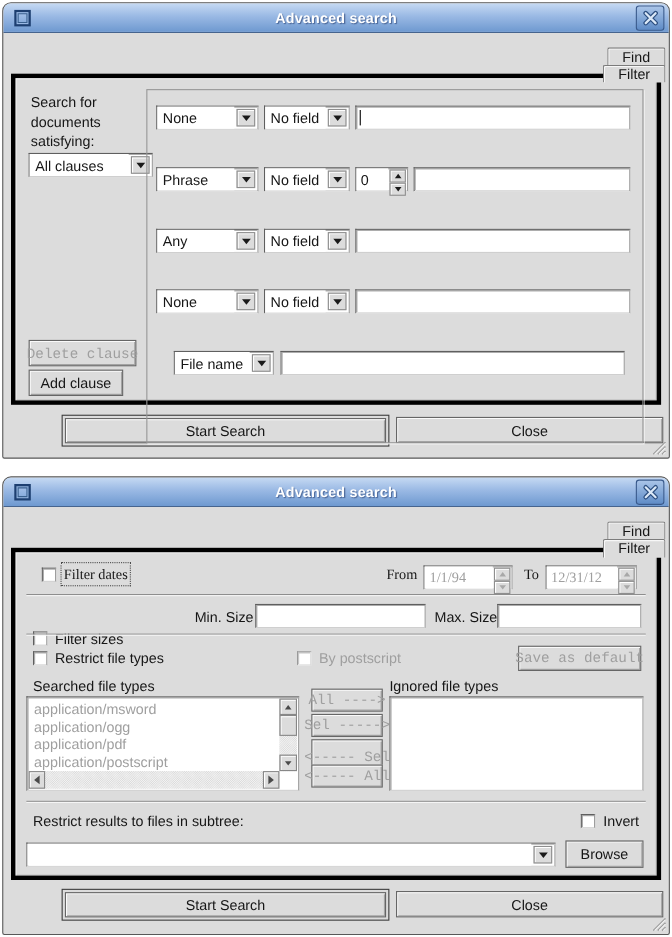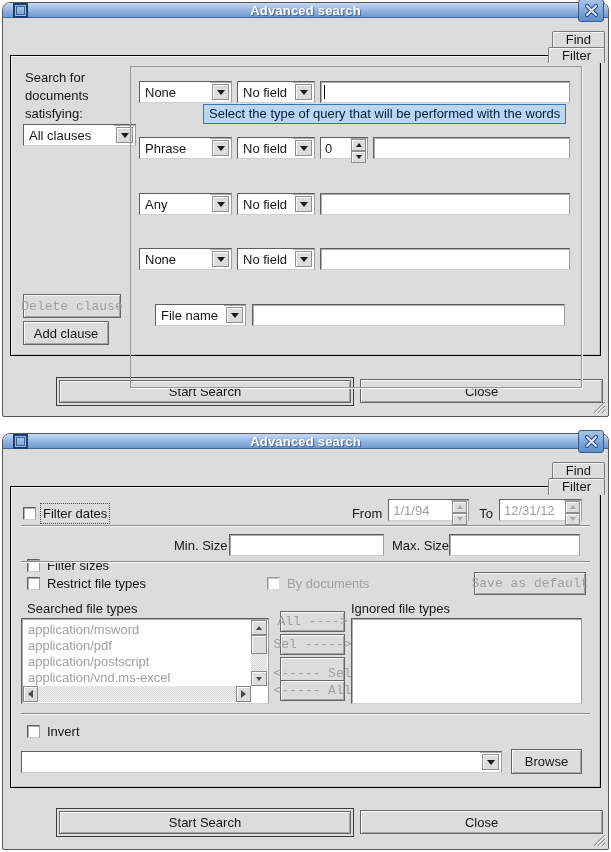--- a/index.html
+++ b/index.html
@@ -2,30 +2,30 @@
 <html><head>
 <meta charset="utf-8">
 <style>
   * { margin:0; padding:0; box-sizing:border-box; }
   html,body { width:611px; height:852px; }
   body { background:#ffffff; font-family:"Liberation Sans", sans-serif; font-size:13px; color:#161616; position:relative; overflow:hidden; }
 
   .win { position:absolute; left:2px; width:607px; background:#dcdcdc; border:1px solid #585858; border-radius:8px 8px 2px 2px; }
 
   
-  .titlebar { height:15px; border-radius:7px 7px 0 0; background:linear-gradient(#c6daf3 0%, #9ab9e4 45%, #6e99d0 100%); border-bottom:1px solid #46648e; display:flex; align-items:center; padding:0 4px; position:relative; }
+  .titlebar { height:27px; border-radius:7px 7px 0 0; background:linear-gradient(#c6daf3 0%, #9ab9e4 45%, #6e99d0 100%); border-bottom:1px solid #46648e; display:flex; align-items:center; padding:0 4px; position:relative; }
   .tb-title { position:absolute; left:40px; right:40px; text-align:center; color:#ffffff; font-weight:bold; font-size:13px; letter-spacing:.2px; text-shadow:1px 1px 1px rgba(20,40,90,.55); }
   .tb-icon { width:15px; height:15px; margin-left:6px; border:2px solid #1d3f70; box-shadow:inset 0 0 0 1px #9ab9e4, inset 0 0 0 2px #3a618f; }
   .tb-close { margin-left:auto; width:26px; height:23px; border:1px solid #38598b; border-radius:3px; background:linear-gradient(#a9c4e8,#5f8cc7); display:flex; align-items:center; justify-content:center; }
 
   
   .tabs { display:flex; align-items:flex-end; padding-left:10px; margin-top:13px; position:relative; z-index:2; height:24px;flex-direction:column; }
   .tab { display:flex; align-items:center; padding:0 13px; height:21px; background:#dcdcdc; border:1px solid #7b7b7b; border-bottom:none; border-radius:2px 2px 0 0; box-shadow:inset 1px 1px 0 #f7f7f7; margin-right:3px; }
   .tab.active { height:24px; margin-bottom:-1px; padding-bottom:1px; }
-  .panel { position:relative; z-index:1; margin:0 7px; background:#dcdcdc; border:1px solid #000000; box-shadow:inset 1px 1px 0 #f3f3f3, inset -1px -1px 0 #c2c2c2; }
+  .panel { position:relative; z-index:1; margin:0 7px; background:#dcdcdc; border:4px solid #000000; box-shadow:inset 1px 1px 0 #f3f3f3, inset -1px -1px 0 #c2c2c2; }
   .btn { background:#dcdcdc; border:1px solid #666666; box-shadow:inset 1px 1px 0 #fafafa, inset -1px -1px 0 #a3a3a3; display:flex; align-items:center; justify-content:center; color:#161616; white-space:nowrap; }
   .btn.disabled { color:#9f9f9f;font-family:Liberation Mono, monospace; }
   .default-frame { border:1px solid #3d3d3d; background:#dcdcdc; padding:2px; }
 
   .combo { display:flex; align-items:stretch; height:22px; background:#fff; border:1px solid #5f5f5f; border-bottom-color:#cfcfcf; border-right-color:#9d9d9d; box-shadow:inset 1px 1px 0 #adadad; }
   .combo-val { flex:1; display:flex; align-items:center; padding-left:5px; overflow:hidden; white-space:nowrap; background:#fff; }
   .combo-arrow { width:17px; margin:2px; background:#dcdcdc; border:1px solid #8e8e8e; box-shadow:inset 1px 1px 0 #fff; display:flex; align-items:center; justify-content:center; color:#1a1a1a; }
 
   .tri-dn { width:0; height:0; border:4px solid transparent; border-top:5px solid currentColor; margin-top:4px; }
   .tri-up-s { width:0; height:0; border:3px solid transparent; border-bottom:4px solid currentColor; margin-bottom:3px; }
@@ -121,21 +121,20 @@
           <div class="combo-val">No field</div>
           <div class="combo-arrow">
               <span class="tri-dn"></span>
             </div>
         </div>
         <div class="field">
             <span class="caret"></span>
           </div>
       </div>
 
-      <div class="tooltip" style="left:72px; top:37px;">Select the type of query that will be performed with the words</div>
 
       <div class="abs" style="left:8px; top:70px; right:11px; display:flex; gap:5px;">
         <div class="combo" style="width:93px;">
           <div class="combo-val">Phrase</div>
           <div class="combo-arrow">
               <span class="tri-dn"></span>
             </div>
         </div>
         <div class="combo" style="width:78px;">
           <div class="combo-val">No field</div>
@@ -234,21 +233,21 @@
     <div class="tab">
         <span>Find</span>
       </div>
     <div class="tab active">
         <span>Filter</span>
       </div>
   </div>
 
   <div class="panel" style="height:302px;">
 
-    <div class="abs" style="left:12px; top:12px; right:18px; height:22px; display:flex; align-items:flex-end;">
+    <div class="abs" style="left:24px; top:12px; right:18px; height:22px; display:flex; align-items:flex-start;font-family:Liberation Serif, serif;">
       <div class="cbrow">
         <span class="cb"></span>
         <span class="cb-label focus-dotted">Filter dates</span>
       </div>
       <div style="flex:1;"></div>
       <span class="lbl" style="margin-right:6px;">From</span>
       <div class="spin disabled" style="width:81px;">
         <div class="spin-val">1/1/94</div>
         <div class="spin-btns">
           <div class="spin-b">
@@ -288,31 +287,32 @@
 
     <div class="sep" style="top:74px;"></div>
 
     <div class="abs" style="left:16px; top:84px; right:14px; height:25px;">
       <div class="cbrow abs" style="left:0; top:5px;">
         <span class="cb"></span>
         <span class="cb-label">Restrict file types</span>
       </div>
       <div class="cbrow abs" style="left:240px; top:5px;">
         <span class="cb disabled"></span>
-        <span class="cb-label disabled">By documents</span>
+        <span class="cb-label disabled">By postscript</span>
       </div>
       <div class="btn disabled abs" style="right:0; top:1px; width:112px; height:23px;">Save as default</div>
     </div>
 
     <span class="lbl abs" style="left:16px; top:114px;">Searched file types</span>
     <span class="lbl abs" style="left:340px; top:114px;">Ignored file types</span>
 
     <div class="listbox" style="left:10px; top:131px; width:248px; height:86px;">
       <div class="list-items">
         <div>application/msword</div>
+        <div>application/ogg</div>
         <div>application/pdf</div>
         <div>application/postscript</div>
         <div>application/vnd.ms-excel</div>
       </div>
       <div class="vscroll track">
         <div class="sb-btn">
             <span class="tri-up-s"></span>
           </div>
         <div class="vthumb"></div>
         <div class="sb-track"></div>
@@ -334,20 +334,21 @@
     <div class="btn disabled abs" style="left:269px; top:124px; width:65px; height:21px;">All ----&gt;</div>
     <div class="btn disabled abs" style="left:269px; top:147px; width:65px; height:21px;">Sel -----&gt;</div>
     <div class="btn disabled abs" style="left:269px; top:170px; width:65px; height:33px;">&lt;----- Sel</div>
     <div class="btn disabled abs" style="left:269px; top:193px; width:65px; height:21px;">&lt;----- All</div>
 
     <div class="listbox" style="left:340px; top:131px; width:231px; height:86px;"></div>
 
     <div class="sep" style="top:226px;"></div>
 
     <div class="abs" style="left:16px; top:237px; right:16px; display:flex; align-items:center; justify-content:space-between;">
+      <span class="lbl">Restrict results to files in subtree:</span>
       <div class="cbrow">
         <span class="cb"></span>
         <span class="cb-label">Invert</span>
       </div>
     </div>
 
     <div class="combo abs" style="left:10px; top:264px; width:481px;">
       <div class="combo-val"></div>
       <div class="combo-arrow">
           <span class="tri-dn"></span>

